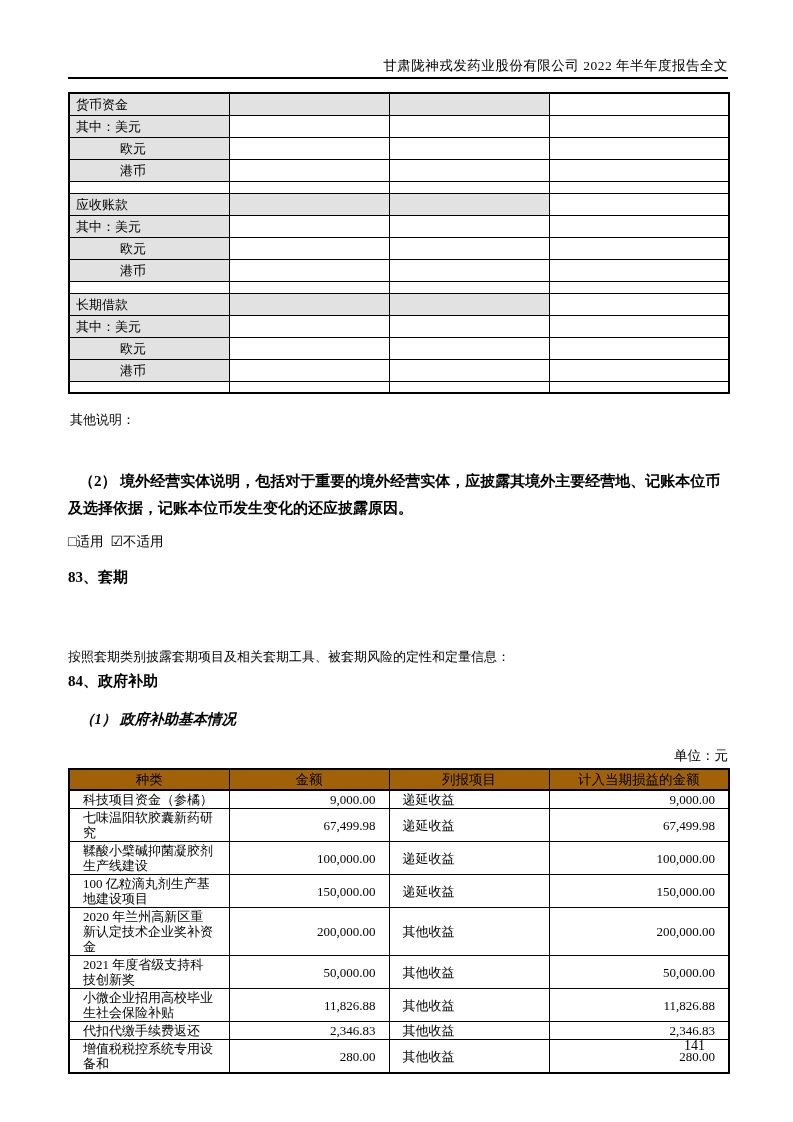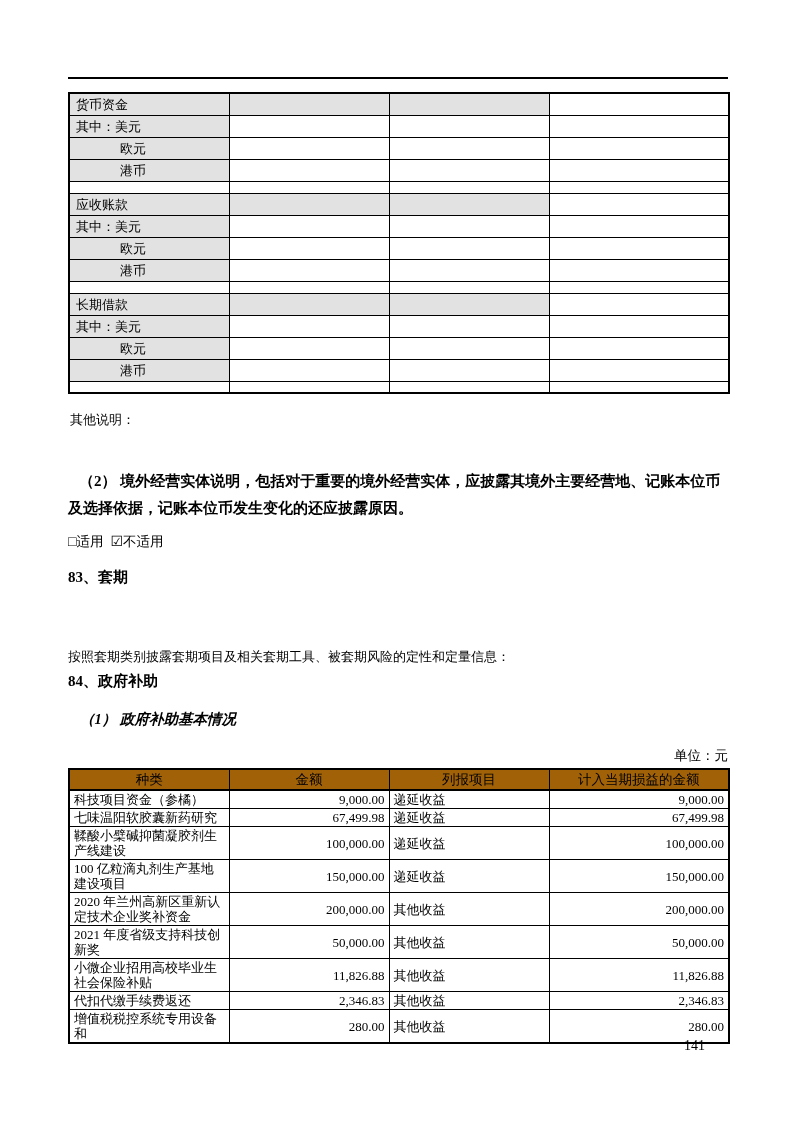--- a/index.html
+++ b/index.html
@@ -21,21 +21,21 @@
   
   .t1 { top:92px; }
   .t1 td { height:22px; padding:0 6px; }
   .t1 tr.sp td { height:12px; }
   .t1 td.g { background:#e2e2e2; }
   .t1 td.ind { padding-left:50px; }
 
   
   .t2 { top:768px; }
   .t2 th { background:#a16207; height:21px; text-align:center; border-bottom:2px solid #000; font-size:13.5px; }
-  .t2 td { padding:1px 4px;margin-top:36px; }
+  .t2 td { padding:1px 13px;margin-top:36px; }
   .t2 tr.single td { height:17px; }
   .t2 tr.double td { height:30px; }
   .t2 td.num { text-align:right; }
 
   
   .txt { position:absolute; left:68px; font-size:13px; }
   .other-note { top:411px; left:70px; }
   .para2 { top:468px; width:662px; font-size:15px; font-weight:700; line-height:27px; text-indent:11px; }
   .applicability { top:533px; font-size:13.5px; }
   .applicability .cb { font-size:14px; }
@@ -46,20 +46,21 @@
   .h84 { top:672px; }
   .h841 { top:710px; left:80px; font-size:14.5px; font-weight:700;font-style:italic; }
   .unit { top:747px; width:660px; text-align:right; font-size:13.5px; }
   .pageno { position:absolute; top:1038px; right:88px; font-size:14px; }
 </style>
 </head>
 <body>
 
 <div class="page">
 
+  <div class="doc-header">甘肃陇神戎发药业股份有限公司 2022 年半年度报告全文</div>
   <div class="header-rule"></div>
 
   <table class="tbl t1">
     <colgroup>
         <col style="width:160px">
         <col style="width:160px">
         <col style="width:160px">
         <col style="width:180px">
       </colgroup>
     <tbody>

